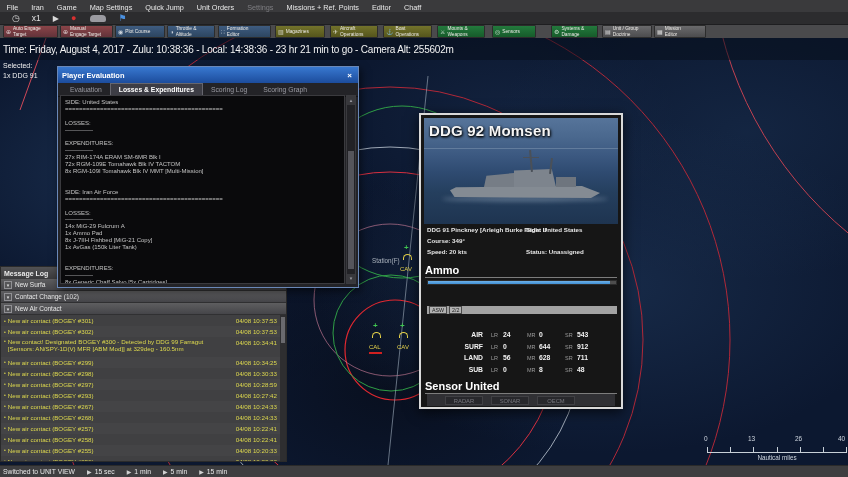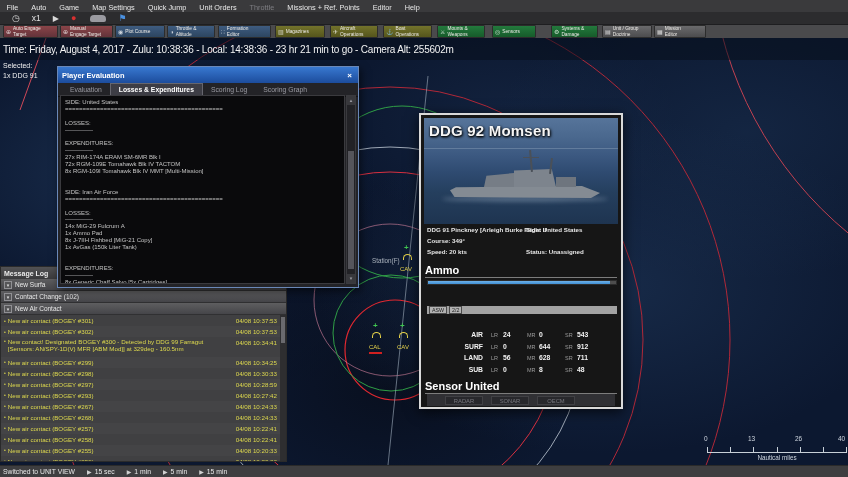--- a/index.html
+++ b/index.html
@@ -161,29 +161,29 @@
   #statusbar .tri{color:#d0d0d0;font-size:6px;margin-left:12px;cursor:pointer;}
   #statusbar .tlab{font-size:6.8px;margin-left:3px;cursor:pointer;}
 </style>
 </head>
 <body>
 
 <div id="app">
 
   <div id="menubar">
     <span class="mi">File</span>
-    <span class="mi">Auto</span>
+    <span class="mi">Iran</span>
     <span class="mi">Game</span>
     <span class="mi">Map Settings</span>
     <span class="mi">Quick Jump</span>
     <span class="mi">Unit Orders</span>
-    <span class="mi dim">Throttle</span>
+    <span class="mi dim">Settings</span>
     <span class="mi">Missions + Ref. Points</span>
     <span class="mi">Editor</span>
-    <span class="mi">Help</span>
+    <span class="mi">Chaff</span>
   </div>
 
   <div id="quickbar">
     <span class="qi">◷</span>
     <span class="qi speed">x1</span>
     <span class="qi play">▶</span>
     <span class="qi rec">●</span>
     <span class="capsule"></span>
     <span class="qi flag">⚑</span>
   </div>

